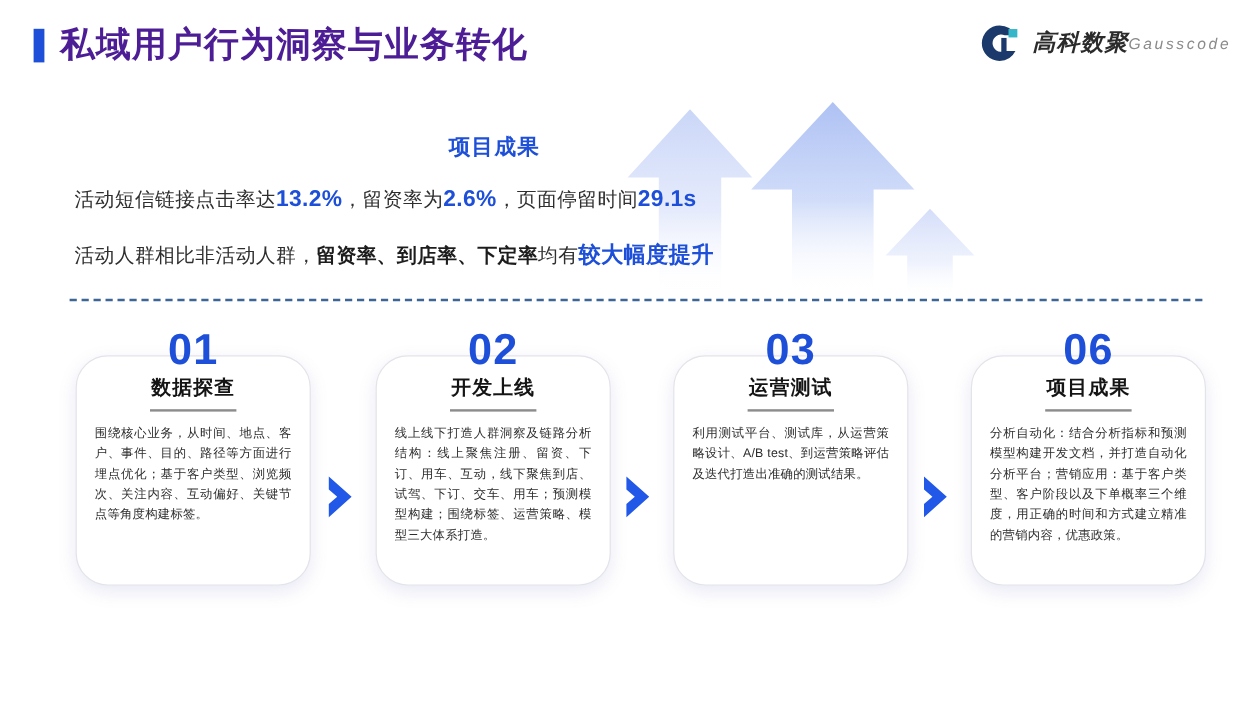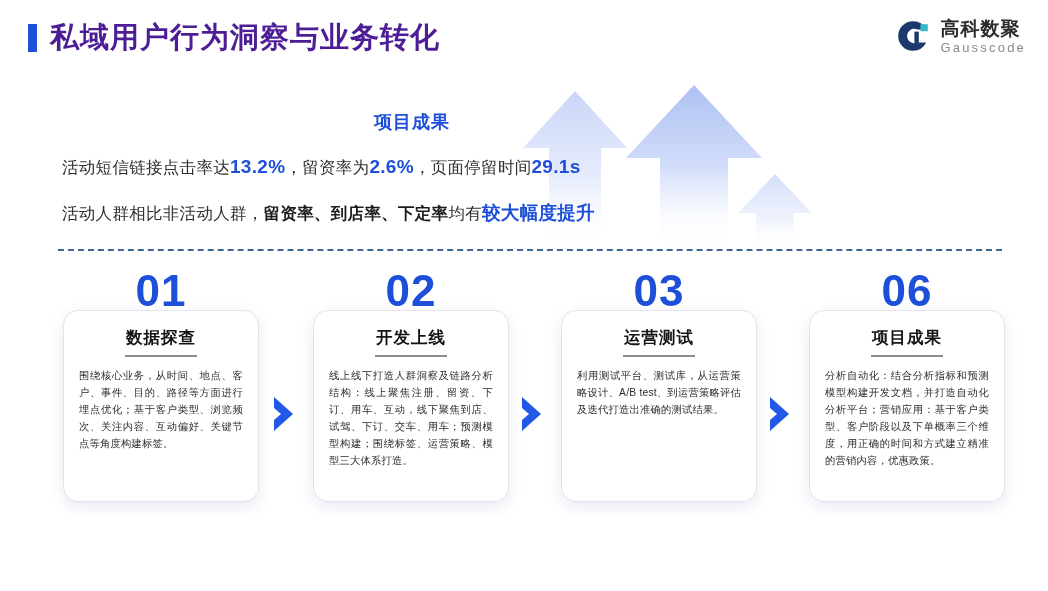--- a/index.html
+++ b/index.html
@@ -55,23 +55,23 @@
   }
 
   .logo-mark {
     width: 36px;
     height: 36px;
     position: relative;
   }
 
   .logo-text-wrap {
     display: flex;
-    flex-direction: column;
     justify-content: center;
     line-height: 1;
+    font-style: italic;
   }
 
   .logo-cn {
     font-size: 19px;
     font-weight: bold;
     color: #2b2b2b;
     letter-spacing: 1px;
   }
 
   .logo-en {
@@ -167,37 +167,37 @@
   .step.s2 { left: 313px; }
   .step.s3 { left: 561px; }
   .step.s4 { left: 809px; }
 
   .step-number {
     position: absolute;
     top: 0;
     left: 0;
     width: 196px;
     text-align: center;
-    font-size: 44px;
+    font-size: 36px;
     font-weight: bold;
     color: #1d4fd8;
     letter-spacing: 1px;
     line-height: 38px;
     z-index: 5;
   }
 
   .card {
     position: absolute;
-    top: 38px;
+    top: 24px;
     left: 0;
     width: 196px;
     height: 192px;
     background: #ffffff;
     border: 1px solid #e3e3ea;
-    border-radius: 15px;
+    border-radius: 27px;
     box-shadow: 0 5px 14px rgba(120,120,190,0.16);
     z-index: 4;
     padding: 16px 15px 12px 15px;
   }
 
   .card-title {
     text-align: center;
     font-size: 16.5px;
     font-weight: bold;
     color: #141414;

